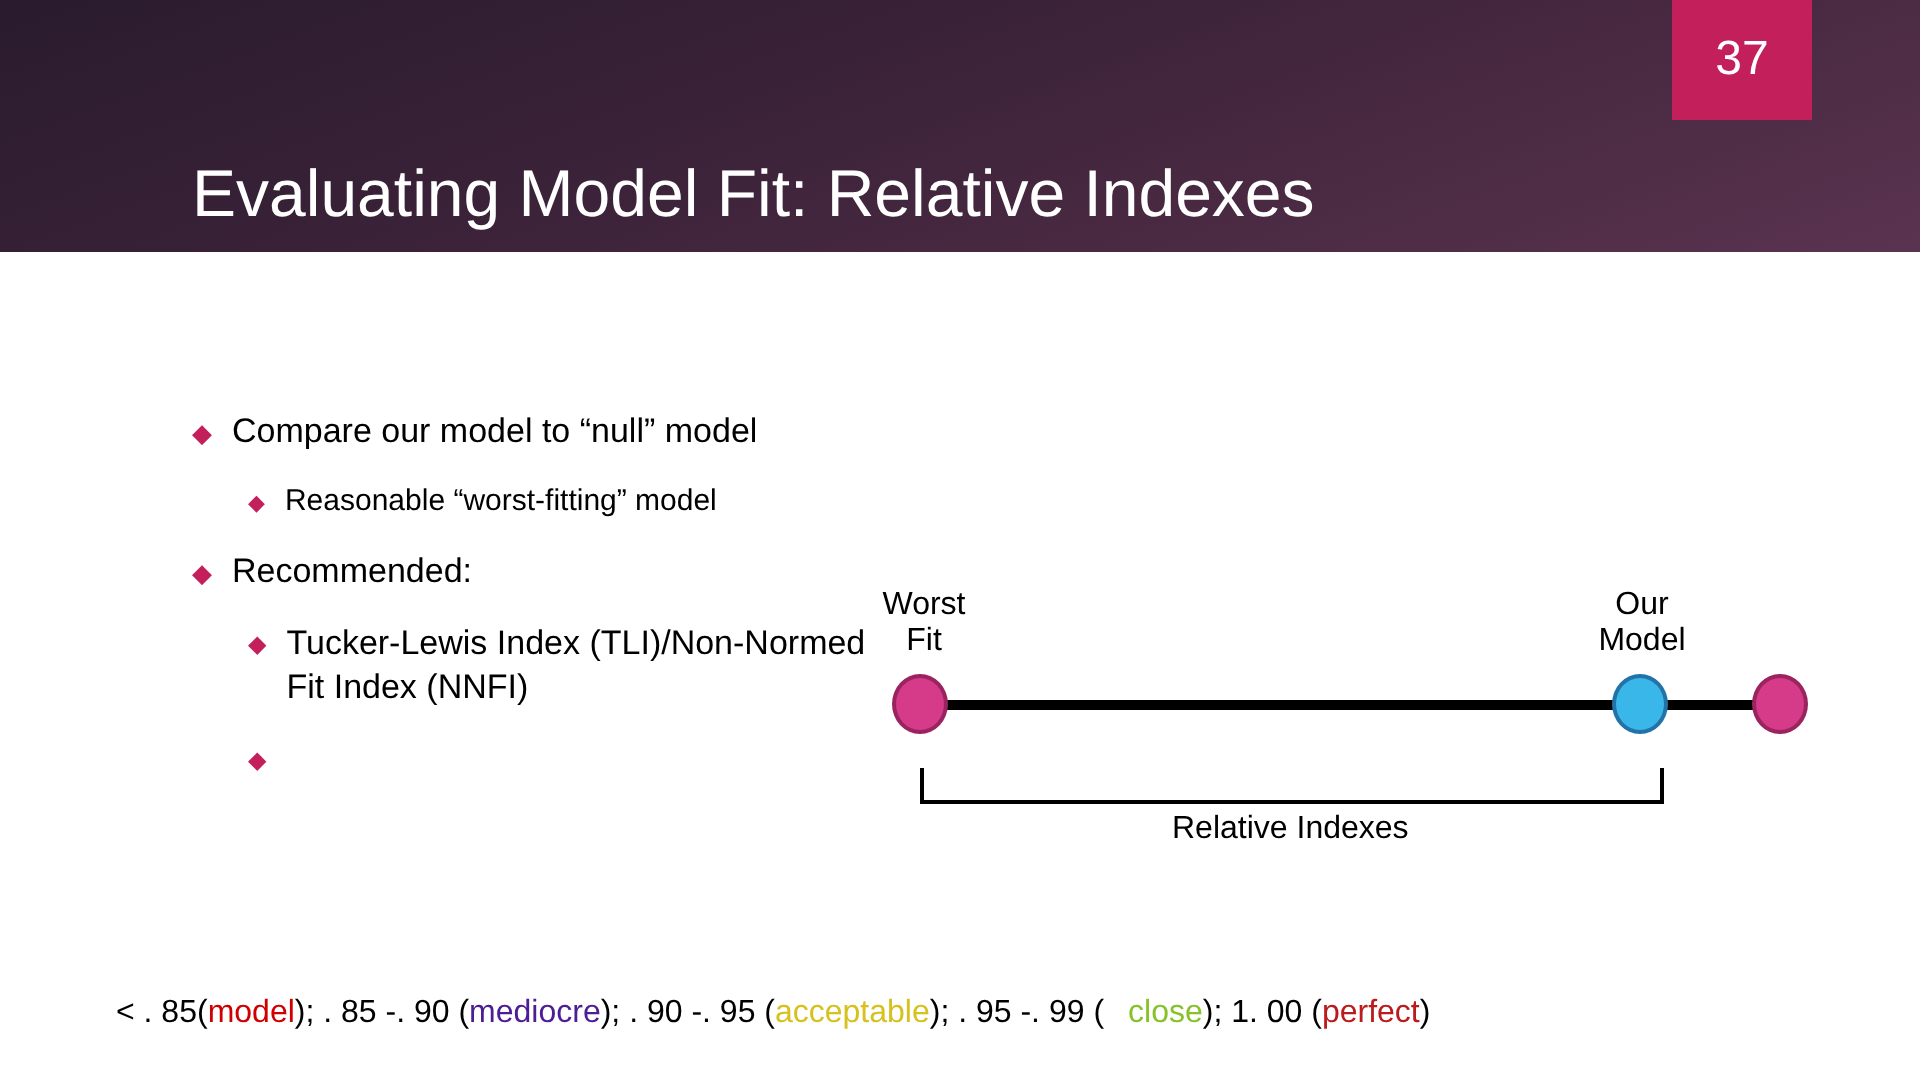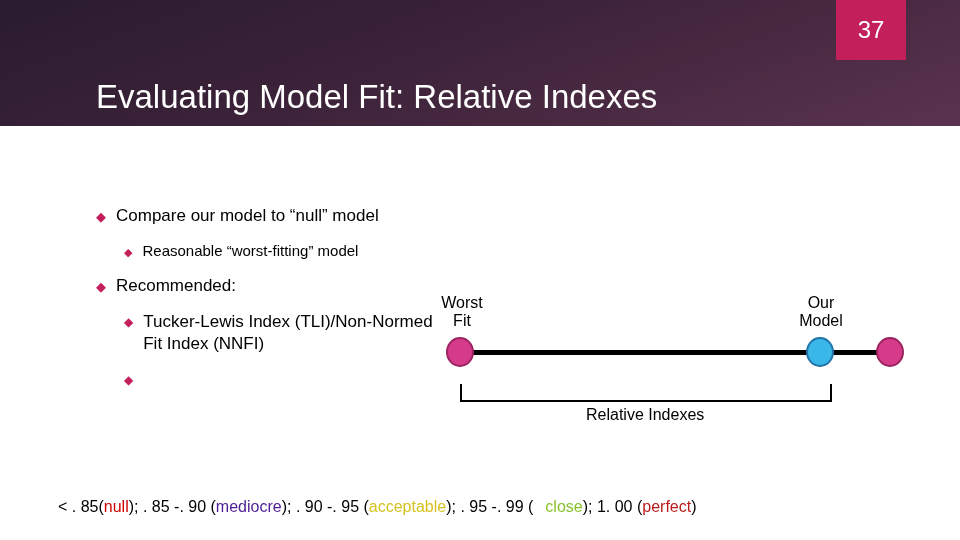--- a/index.html
+++ b/index.html
@@ -178,14 +178,14 @@
   <div class="segment seg-line"></div>
   <div class="oval ov-worst"></div>
   <div class="oval ov-our"></div>
   <div class="oval ov-perfect"></div>
 
   <div class="bracket"></div>
   <div class="rel-label">Relative Indexes</div>
 </div>
 
 <div class="footer-scale">
-  <span>&lt; . 85(</span><span class="poor">null</span><span>); . 85 -. 90 (</span><span class="mediocre">mediocre</span><span>); . 90 -. 95 (</span><span class="acceptable">acceptable</span><span>); . 95 -. 99 (</span><span class="close">close</span><span>); 1. 00 (</span><span class="perfect">perfect</span><span>)</span>
+  <span>&lt; . 85(</span><span class="poor">model</span><span>); . 85 -. 90 (</span><span class="mediocre">mediocre</span><span>); . 90 -. 95 (</span><span class="acceptable">acceptable</span><span>); . 95 -. 99 (</span><span class="close">close</span><span>); 1. 00 (</span><span class="perfect">perfect</span><span>)</span>
 </div>
 
 </body></html>

